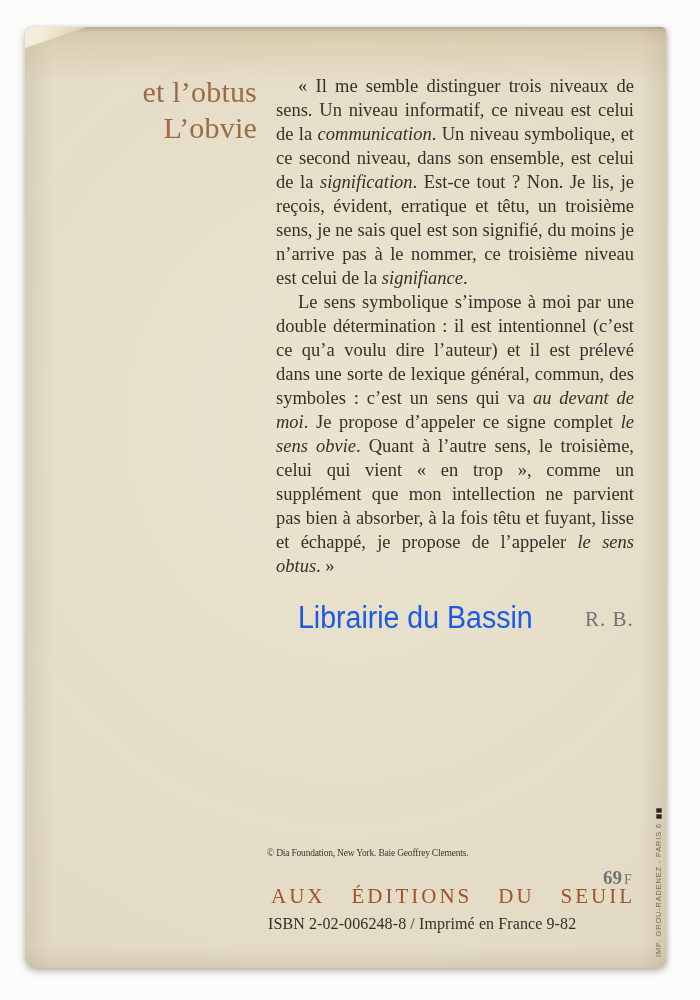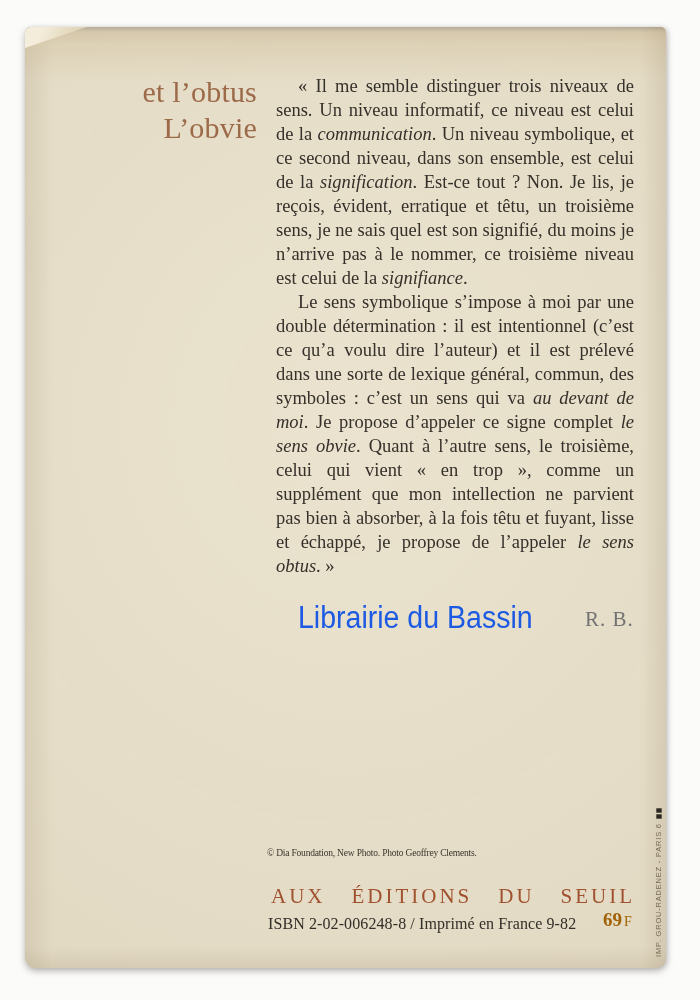--- a/index.html
+++ b/index.html
@@ -77,22 +77,22 @@
     font-size: 21px; letter-spacing: 3px;
     text-align: justify; text-align-last: justify;
     font-weight: 500;
   }
   .isbn-printline {
     position: absolute; left: 243px; top: 888px;
     font-size: 16px; color: #322e28;
     letter-spacing: 0.1px;
   }
   .price {
-    position: absolute; left: 578px; top: 882px;
-    color: #a16207; white-space: nowrap;
+    position: absolute; left: 578px; top: 840px;
+    color: #737373; white-space: nowrap;
   }
   .price .amount { font-weight: bold; font-size: 19px; }
   .price .currency { font-size: 14px; margin-left: 2px; }
   .printer-imprint {
     position: absolute; left: 629px; top: 930px;
     transform-origin: 0 0; transform: rotate(-90deg);
     font-family: "Liberation Sans", sans-serif;
     font-size: 7.5px; letter-spacing: 0.8px;
     color: #756c59; white-space: nowrap;
   }
@@ -121,21 +121,21 @@
   <div class="quote-block">
     <p>« Il me semble distinguer trois niveaux de sens. Un niveau informatif, ce niveau est celui de la <i>communication</i>. Un niveau symbolique, et ce second niveau, dans son ensemble, est celui de la <i>signification</i>. Est-ce tout ? Non. Je lis, je reçois, évident, erratique et têtu, un troisième sens, je ne sais quel est son signifié, du moins je n’arrive pas à le nommer, ce troisième niveau est celui de la <i>signifiance</i>.</p>
     <p>Le sens symbolique s’impose à moi par une double détermination : il est intentionnel (c’est ce qu’a voulu dire l’auteur) et il est prélevé dans une sorte de lexique général, commun, des symboles : c’est un sens qui va <i>au devant de moi</i>. Je propose d’appeler ce signe complet <i>le sens obvie</i>. Quant à l’autre sens, le troisième, celui qui vient « en trop », comme un supplément que mon intellection ne parvient pas bien à absorber, à la fois têtu et fuyant, lisse et échappé, je propose de l’appeler <i>le sens obtus</i>. »</p>
   </div>
 
   <div class="bookseller-watermark" style="color: rgb(29, 90, 227);">Librairie du Bassin</div>
 
   <div class="author-initials">R. B.</div>
 
   <div class="credits">
-    <div>© Dia Foundation, New Photo. Photo Geoffrey Clements.</div>
+    <div>© Dia Foundation, New York. Baie Geoffrey Clements.</div>
   </div>
 
   <div class="publisher-name" style="color: rgb(160, 81, 46);">AUX  ÉDITIONS  DU  SEUIL</div>
 
   <div class="isbn-printline">ISBN 2-02-006248-8 / Imprimé en France 9-82</div>
 
   <div class="price">
     <span class="amount">69</span><span class="currency">F</span>
   </div>
 

